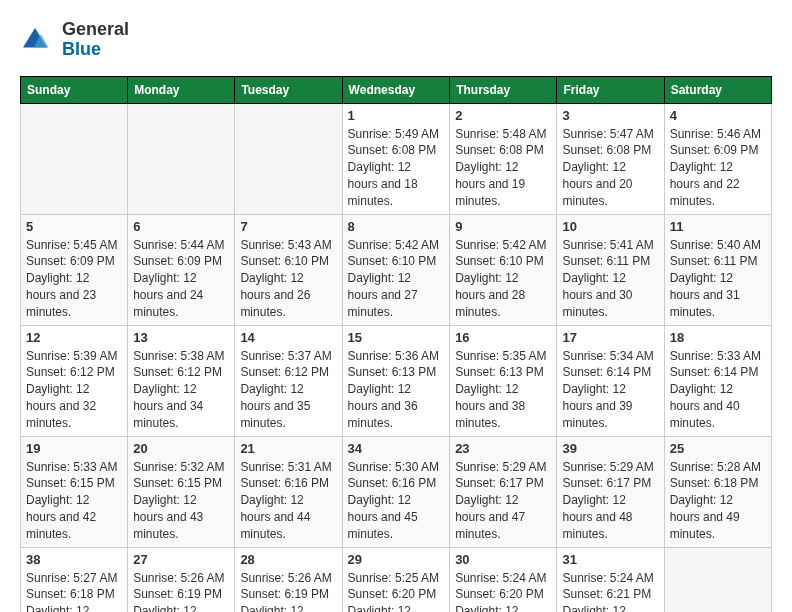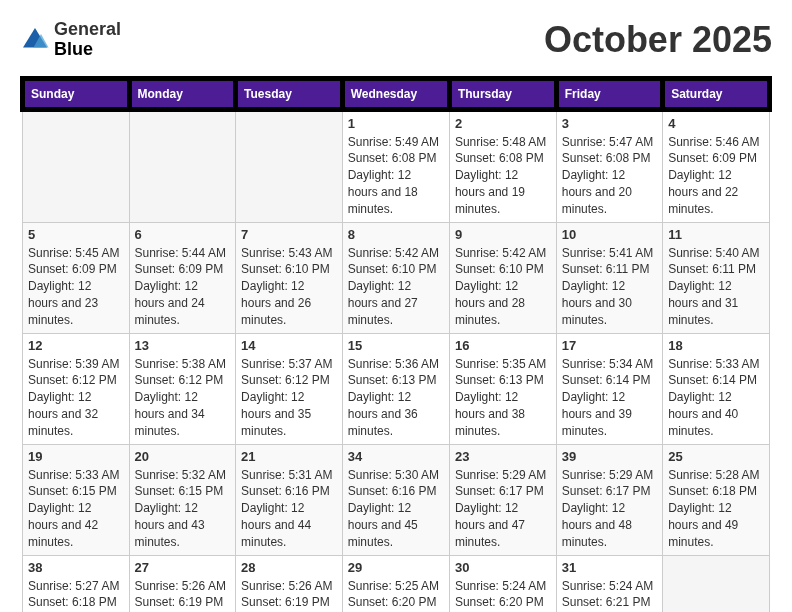--- a/index.html
+++ b/index.html
@@ -12,29 +12,29 @@
     }
     .header {
       display: flex;
       justify-content: space-between;
       align-items: flex-start;
       margin-bottom: 16px;
     }
     .logo {
       display: flex;
       align-items: center;
-      gap: 4px;
+      gap: 12px;
     }
     .logo-text {
       font-size: 18px;
       font-weight: bold;
       line-height: 1.1;
     }
     .logo-general { color: #333; }
-    .logo-blue { color: #000000; }
+    .logo-blue { color: #0369a1; }
     .logo-icon {
       width: 30px;
       height: 30px;
     }
     .title-block {
       text-align: right;
     }
     .month-title {
       font-size: 36px;
       font-weight: bold;
@@ -44,27 +44,27 @@
     .subtitle {
       font-size: 15px;
       color: #555;
     }
     .calendar {
       width: 100%;
       border-collapse: collapse;
       font-size: 11px;
     }
     .calendar th {
-      background-color: #4c1d95;
+      background-color: #15803d;
       color: #fff;
       text-align: left;
       padding: 6px 6px;
       font-size: 12px;
       font-weight: bold;
-      border: 5px solid #000000;
+      border: 1px solid #000000;
     }
     .calendar td {
       border: 1px solid #ccc;
       vertical-align: top;
       padding: 4px 5px;
       height: 90px;
       width: 108px;
       background: #fff;
     }
     .calendar td.empty {
@@ -93,21 +93,20 @@
     <svg class="logo-icon" viewBox="0 0 40 40">
       <polygon points="20,4 36,30 4,30" fill="#1a5fa8"></polygon>
       <polygon points="28,12 38,30 18,30" fill="#4a9fd4" opacity="0.7"></polygon>
     </svg>
     <div class="logo-text">
       <div class="logo-general">General</div>
       <div class="logo-blue">Blue</div>
     </div>
   </div>
   <div class="title-block">
-    <div class="month-title">October 2025</div>
   </div>
 </div>
 
 <table class="calendar">
   <thead>
     <tr>
     <th>Sunday</th>
         <th>Monday</th>
         <th>Tuesday</th>
         <th>Wednesday</th>

